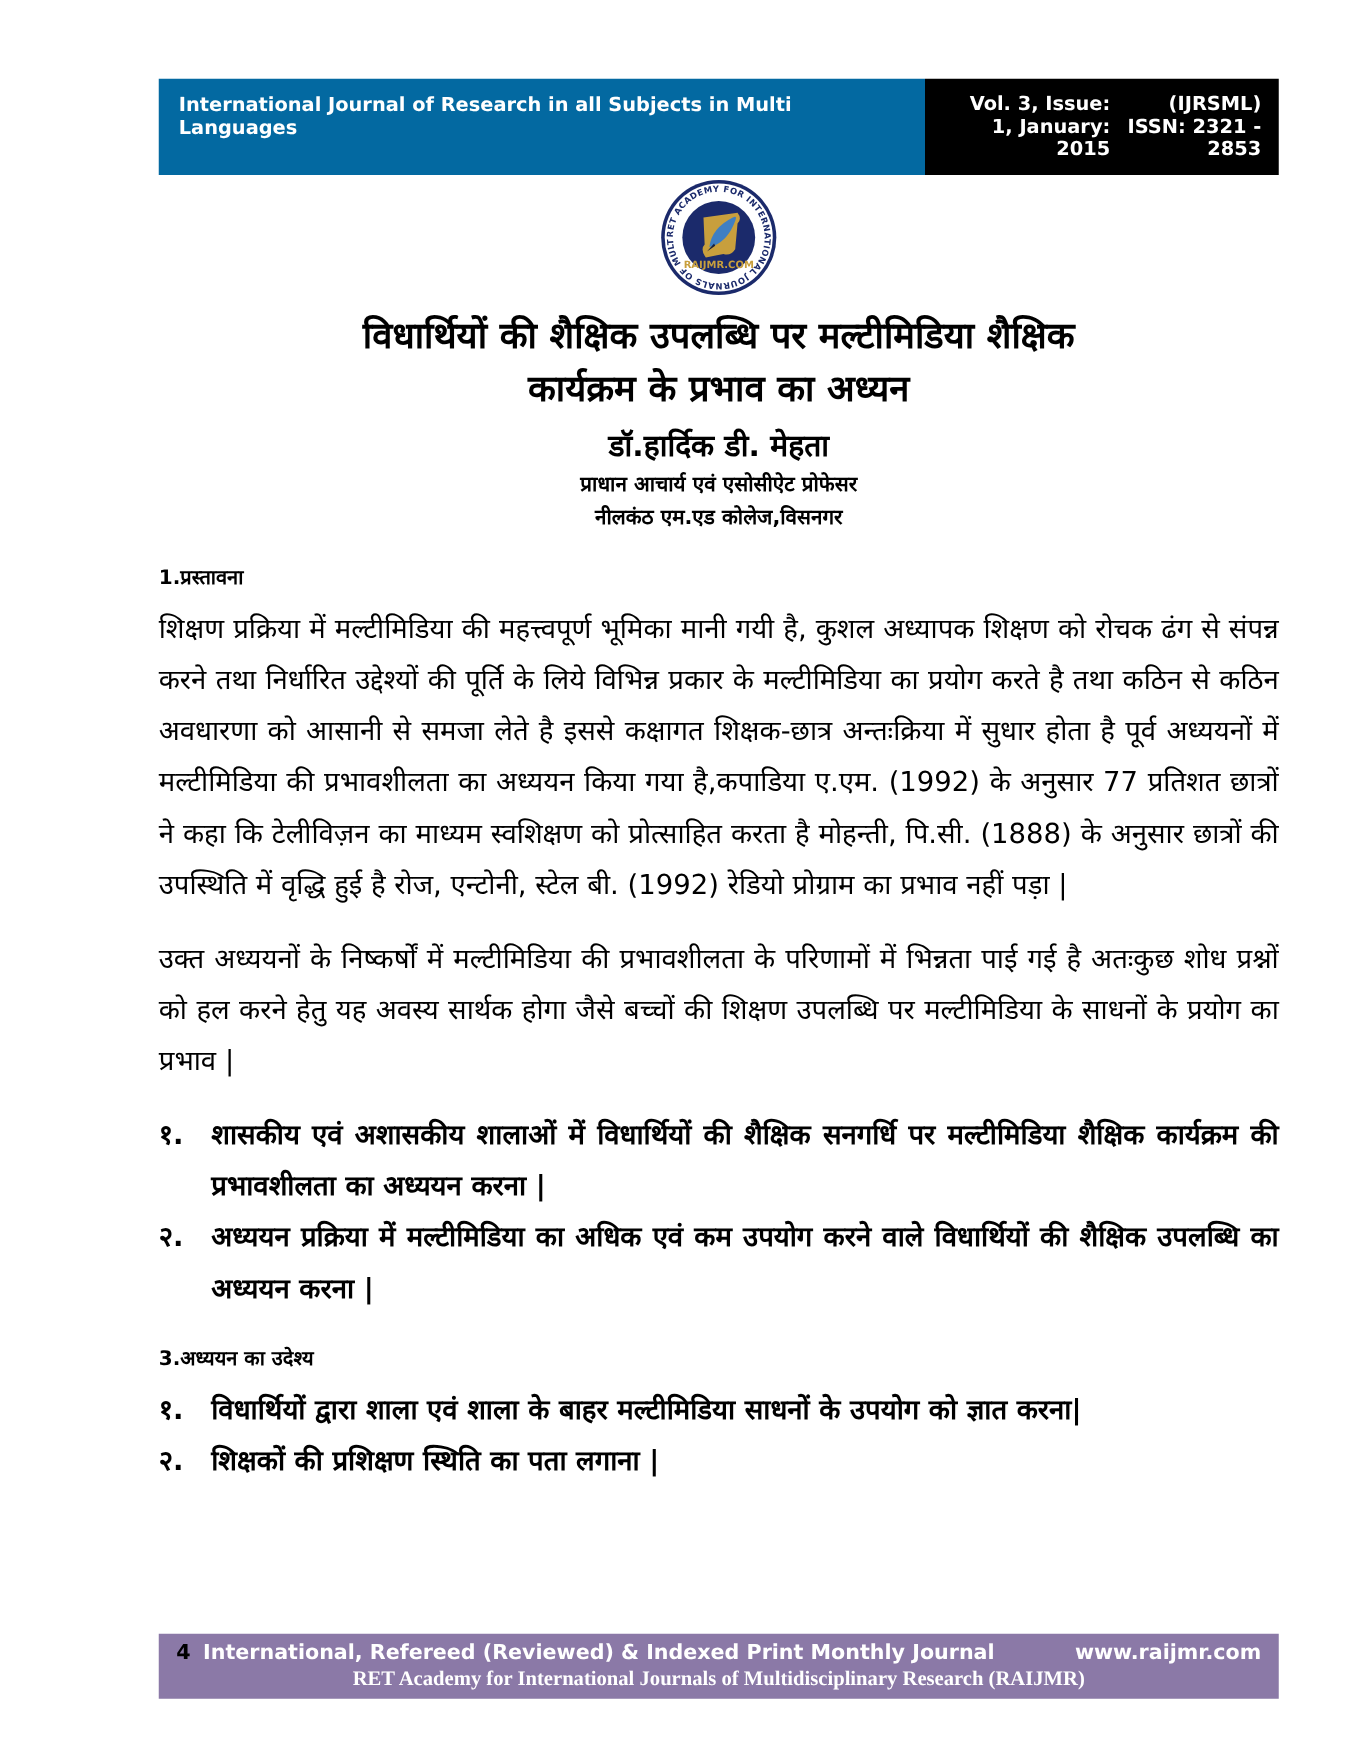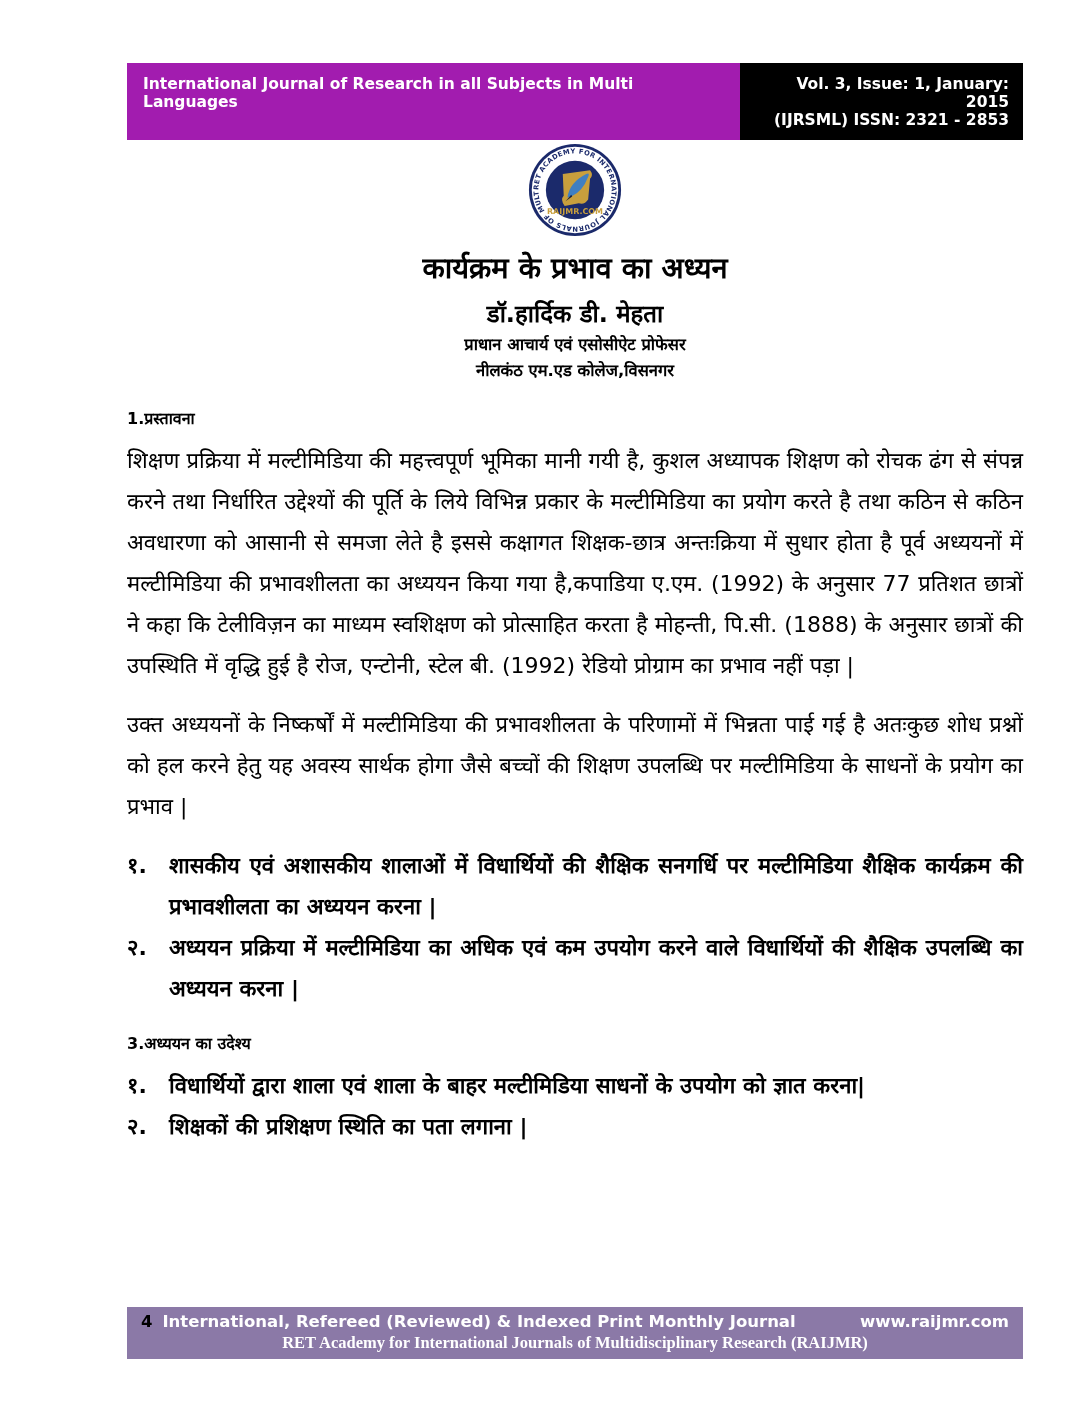--- a/index.html
+++ b/index.html
@@ -9,29 +9,29 @@
     font-family:"DejaVu Sans",sans-serif;
     position:relative;
     overflow:hidden;
     color:#000;
   }
   .content{position:absolute;left:127px;top:63px;width:896px;}
 
   
   .header{display:flex;height:77px;}
   .header-left{
-    width:613px;background:#a21caf;color:#fff;
+    width:613px;background:#0369a1;color:#fff;
     padding:12px 16px;box-sizing:border-box;
     display:flex;flex-direction:column;justify-content:space-between;
     font-size:15.5px;font-weight:bold;line-height:18px;
   }
   .header-right{
     flex:1;background:#000;color:#fff;
     padding:12px 14px;box-sizing:border-box;
-    display:flex;flex-direction:column;justify-content:space-between;
+    display:flex;flex-direction:row;justify-content:space-between;
     align-items:flex-end;text-align:right;
     font-size:15.5px;font-weight:bold;line-height:18px;
   }
 
   
   .logo-row{text-align:center;margin-top:3px;height:96px;}
   .logo-row svg{width:94px;height:94px;}
 
   
   .title{font-size:29px;font-weight:bold;text-align:center;line-height:43px;margin:8px 0 10px;}
@@ -92,20 +92,21 @@
       </text>
       <circle cx="50" cy="50" r="31" fill="#1b2a6b"></circle>
       <path d="M37 33 L66 29 Q70 34 66 38 L64 60 Q60 66 54 64 L39 67 Q34 60 38 56 Z" fill="#c89f3d"></path>
       <path d="M42 58 Q44 42 62 33 Q66 31 64 36 Q58 52 46 57 Z" fill="#3f7fc2"></path>
       <path d="M40 62 L46 55 L47 57 Z" fill="#17203f"></path>
       <text x="50" y="76" text-anchor="middle" font-size="8.5" font-weight="bold" fill="#c89f3d">RAIJMR.COM</text>
     </svg>
   </div>
 
   <div class="title">
+    <div>विधार्थियों की शैक्षिक उपलब्धि पर मल्टीमिडिया शैक्षिक</div>
     <div>कार्यक्रम के प्रभाव का अध्यन</div>
   </div>
 
   <div class="authors">
     <div class="author-name">डॉ.हार्दिक डी. मेहता</div>
     <div class="author-line">प्राधान आचार्य एवं एसोसीऐट प्रोफेसर</div>
     <div class="author-line">नीलकंठ एम.एड कोलेज,विसनगर</div>
   </div>
 
   <div>

